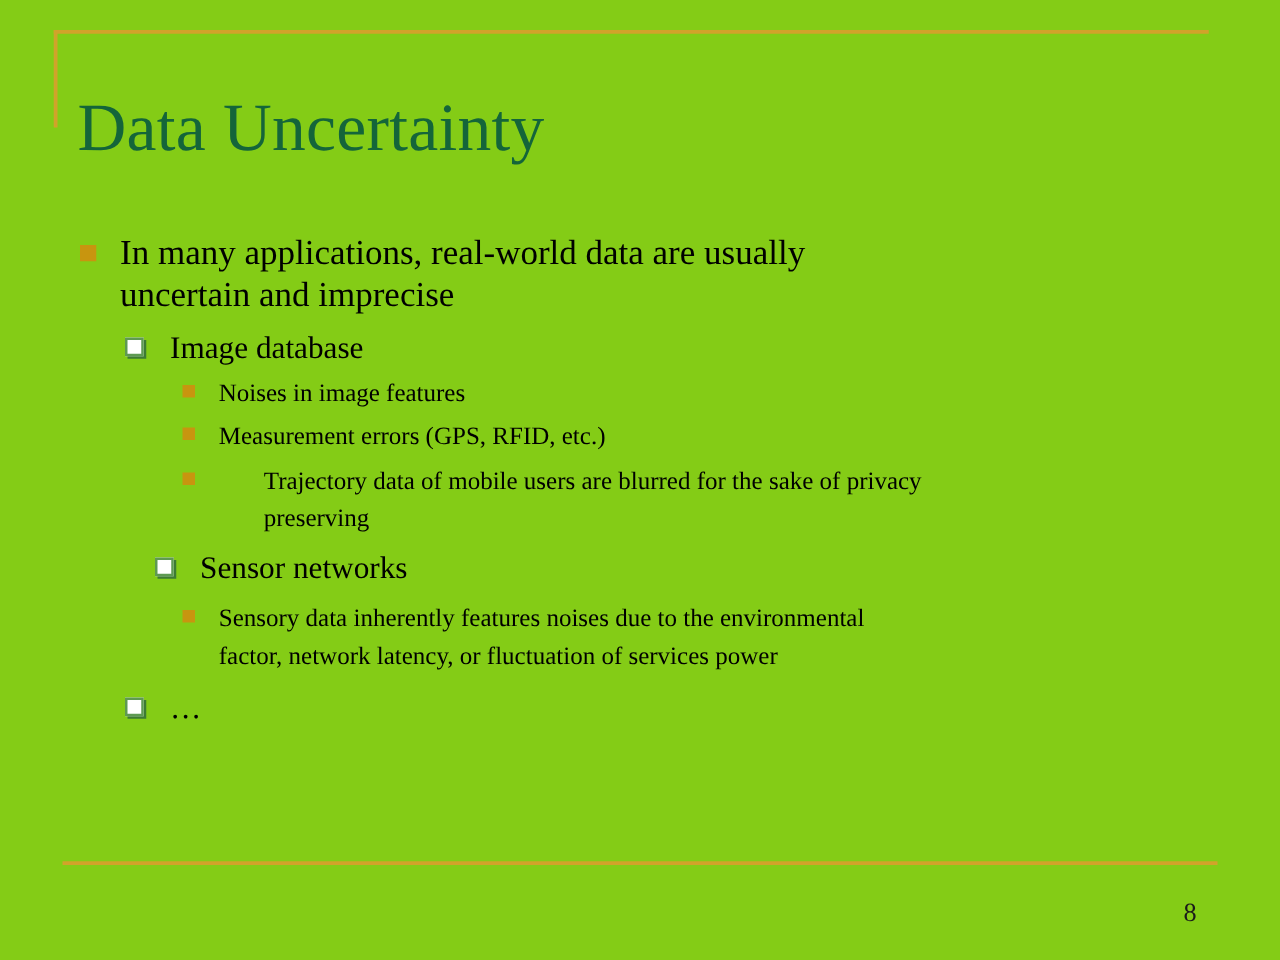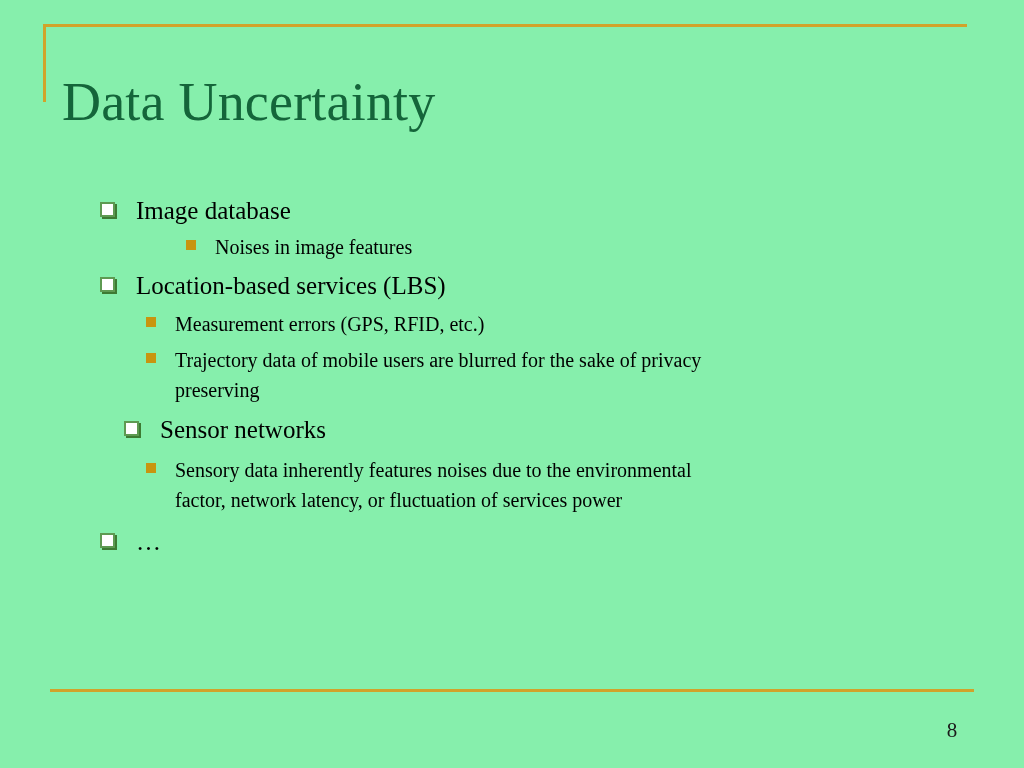--- a/index.html
+++ b/index.html
@@ -12,21 +12,21 @@
     height: 768px;
     background: #ffffff;
     font-family: "Liberation Serif", "DejaVu Serif", serif;
     overflow: hidden;
   }
 
   .slide {
     position: relative;
     width: 1024px;
     height: 768px;
-    background: #86efac;
+    background: #84cc16;
   }
 
   
   .rule-top {
     position: absolute;
     left: 43px;
     top: 24px;
     width: 924px;
     height: 3px;
     background: #d1a32a;
@@ -132,24 +132,24 @@
     padding: 0 62px 0 175px;
     font-size: 20px;
     line-height: 30px;
     text-align: justify;
     text-justify: inter-word;
   }
 
   
   .sp-1 { margin-top: 0px; }
   .sp-2 { margin-top: 6px; }
-  .sp-3 { margin-top: 2px; margin-left: 40px; }
+  .sp-3 { margin-top: 2px; }
   .sp-4 { margin-top: 5px; }
   .sp-5 { margin-top: 4px; }
-  .sp-6 { margin-top: 6px; }
+  .sp-6 { margin-top: 6px; padding-left: 36px; }
   .sp-7 { margin-top: 6px; margin-left: 24px; }
   .sp-8 { margin-top: 6px; }
   .sp-9 { margin-top: 8px; }
 
   
   .jline { display: block; }
   .jline.last { text-align: left; }
 
   
   .page-number {
@@ -168,41 +168,42 @@
 <div class="slide">
 
   <div class="rule-top"></div>
   <div class="rule-left"></div>
   <div class="rule-bottom"></div>
 
   <h1 class="title">Data Uncertainty</h1>
 
   <div class="body">
 
+    <div class="item sp-1">
+      <span class="bullet bullet-l1"></span>
+      <p class="l1">
+        <span class="jline">In   many   applications,   real-world   data   are   usually</span>
+        <span class="jline last">uncertain and imprecise</span>
+      </p>
+    </div>
 
     <div class="item sp-2">
       <span class="bullet bullet-l2"></span>
       <p class="l2">
         <span class="jline">Image database</span>
       </p>
     </div>
 
     <div class="item sp-3">
       <span class="bullet bullet-l3"></span>
       <p class="l3">
         <span class="jline last">Noises in image features</span>
       </p>
     </div>
 
-    <div class="item sp-4">
-      <span class="bullet bullet-l2"></span>
-      <p class="l2">
-        <span class="jline">Location-based services (LBS)</span>
-      </p>
-    </div>
 
     <div class="item sp-5">
       <span class="bullet bullet-l3"></span>
       <p class="l3">
         <span class="jline last">Measurement errors (GPS, RFID, etc.)</span>
       </p>
     </div>
 
     <div class="item sp-6">
       <span class="bullet bullet-l3"></span>

